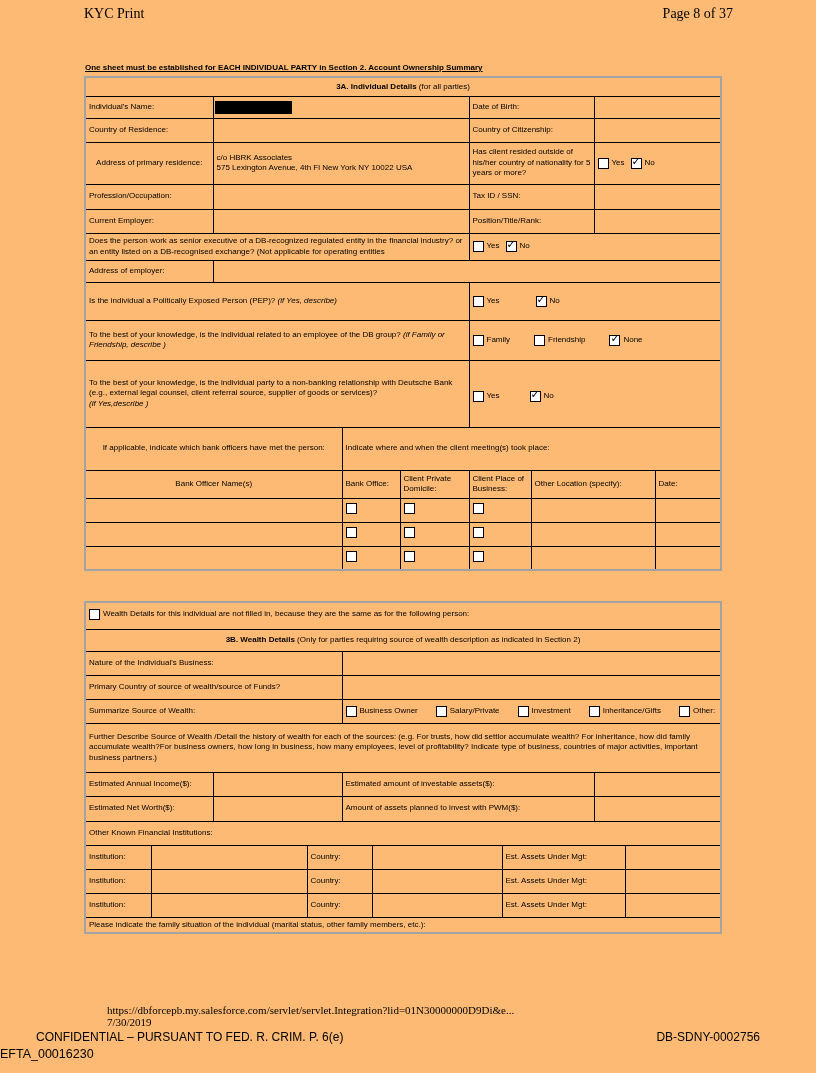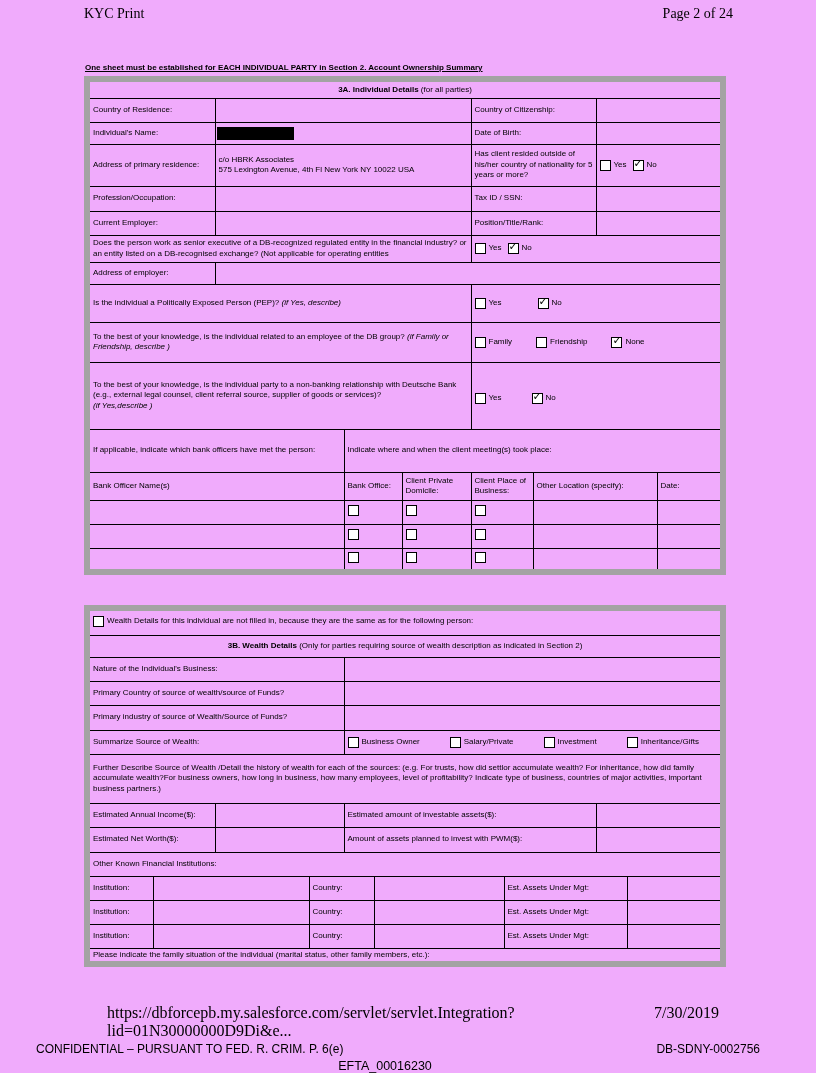--- a/index.html
+++ b/index.html
@@ -1,83 +1,83 @@
 <!DOCTYPE html>
 <html><head>
 <meta charset="utf-8">
 <style>
   html,body{margin:0;padding:0;background:#fff;}
-  .page{width:816px;height:1073px;position:relative;background:#f0abfc;color:#000;
+  .page{width:816px;height:1073px;position:relative;background:#fdba74;color:#000;
         font-family:"Liberation Sans",sans-serif;overflow:hidden;}
   .hdr{position:absolute;top:6px;left:84px;right:83px;display:flex;justify-content:space-between;
        font-family:"Liberation Serif",serif;font-size:14px;}
   .body{position:absolute;top:63px;left:84px;width:637px;}
   .instruction{font-size:8px;font-weight:bold;text-decoration:underline;margin:0 0 4px 1px;}
-  table.form{border-collapse:collapse;table-layout:fixed;width:637px;border:6px solid #a3a3a3;}
+  table.form{border-collapse:collapse;table-layout:fixed;width:637px;border:2px solid #a3a3a3;}
   .form td{border:1px solid #000;font-size:8px;line-height:1.3;padding:1px 3px;vertical-align:middle;
            overflow:hidden;word-wrap:break-word;}
   .sec-hd{text-align:center;font-size:8.5px;border-bottom:2px solid #000;}
   .vtop{vertical-align:top;}
-  .vbot{vertical-align:bottom;}
+  .vbot{vertical-align:bottom;text-align:center;}
   .redact{display:block;width:77px;height:13px;background:#000;margin-left:-2px;}
   .opts{display:flex;align-items:center;}
-  .g6{gap:6px;} .g13{gap:30px;} .g24{gap:24px;} .g30{gap:30px;} .g36{gap:36px;}
+  .g6{gap:6px;} .g13{gap:18px;} .g24{gap:24px;} .g30{gap:30px;} .g36{gap:36px;}
   .opt{display:inline-flex;align-items:center;white-space:nowrap;text-align:right;}
   .opt .cb{margin-right:3px;}
   .cb{display:inline-block;width:9px;height:9px;border:1px solid #000;position:relative;background:#fff;flex:none;}
   .cb.checked::after{content:"\2713";position:absolute;left:0;top:-4px;font-size:11px;font-weight:bold;
                      font-family:"DejaVu Sans",sans-serif;}
   .it{font-style:italic;}
   .mt3b{margin-top:30px;}
   .ftr{position:absolute;top:1004px;left:0;right:0;}
   .f1{display:flex;justify-content:center;padding:0 97px 0 107px;
-      font-family:"Liberation Serif",serif;font-size:16px;}
+      font-family:"Liberation Serif",serif;font-size:11px;flex-direction:column;}
   .f2{display:flex;justify-content:space-between;padding:0 56px 0 36px;font-size:12px;margin-top:2px;}
-  .f3{text-align:center;padding-right:46px;font-size:12.5px;margin-top:3px;}
+  .f3{text-align:left;padding-right:46px;font-size:12.5px;margin-top:3px;}
 </style>
 </head>
 <body>
 
 <div class="page">
 
   <div class="hdr">
     <span>KYC Print</span>
-    <span>Page 2 of 24</span>
+    <span>Page 8 of 37</span>
   </div>
 
   <div class="body">
     <div class="instruction">One sheet must be established for EACH INDIVIDUAL PARTY in Section 2. Account Ownership Summary</div>
 
     <table class="form">
       <colgroup>
         <col style="width:128px">
           <col style="width:129px">
           <col style="width:58px">
           <col style="width:69px">
         <col style="width:62px">
           <col style="width:63px">
           <col style="width:61px">
           <col style="width:66px">
       </colgroup>
       <tbody>
           <tr style="height:19px">
         <td colspan="8" class="sec-hd"><b>3A. Individual Details</b><span> (for all parties)</span></td>
       </tr>
-      <tr style="height:24px">
-        <td>Country of Residence:</td>
-        <td colspan="3"></td>
-        <td colspan="2">Country of Citizenship:</td>
-        <td colspan="2"></td>
-      </tr>
       <tr style="height:22px">
         <td>Individual's Name:</td>
         <td colspan="3">
               <span class="redact"></span>
             </td>
         <td colspan="2">Date of Birth:</td>
+        <td colspan="2"></td>
+      </tr>
+      <tr style="height:24px">
+        <td>Country of Residence:</td>
+        <td colspan="3"></td>
+        <td colspan="2">Country of Citizenship:</td>
         <td colspan="2"></td>
       </tr>
       <tr style="height:42px">
         <td class="vbot">Address of primary residence:</td>
         <td colspan="3" class="vtop">
           <div>c/o HBRK Associates</div>
           <div>575 Lexington Avenue, 4th Fl New York NY 10022 USA</div>
         </td>
         <td colspan="2">Has client resided outside of his/her country of nationality for 5 years or more?</td>
         <td colspan="2">
@@ -240,24 +240,20 @@
         <td colspan="9" class="sec-hd" style="border-bottom-width:1px;"><b>3B. Wealth Details</b><span> (Only for parties requiring source of wealth description as indicated in Section 2)</span></td>
       </tr>
       <tr style="height:24px">
         <td colspan="4">Nature of the Individual's Business:</td>
         <td colspan="5"></td>
       </tr>
       <tr style="height:24px">
         <td colspan="4">Primary Country of source of wealth/source of Funds?</td>
         <td colspan="5"></td>
       </tr>
-      <tr style="height:25px">
-        <td colspan="4">Primary industry of source of Wealth/Source of Funds?</td>
-        <td colspan="5"></td>
-      </tr>
       <tr style="height:24px">
         <td colspan="4">Summarize Source of Wealth:</td>
         <td colspan="5">
           <div class="opts g13">
             <span class="opt">
                   <span class="cb"></span>
                   <span>Business Owner</span>
                 </span>
             <span class="opt">
                   <span class="cb"></span>

